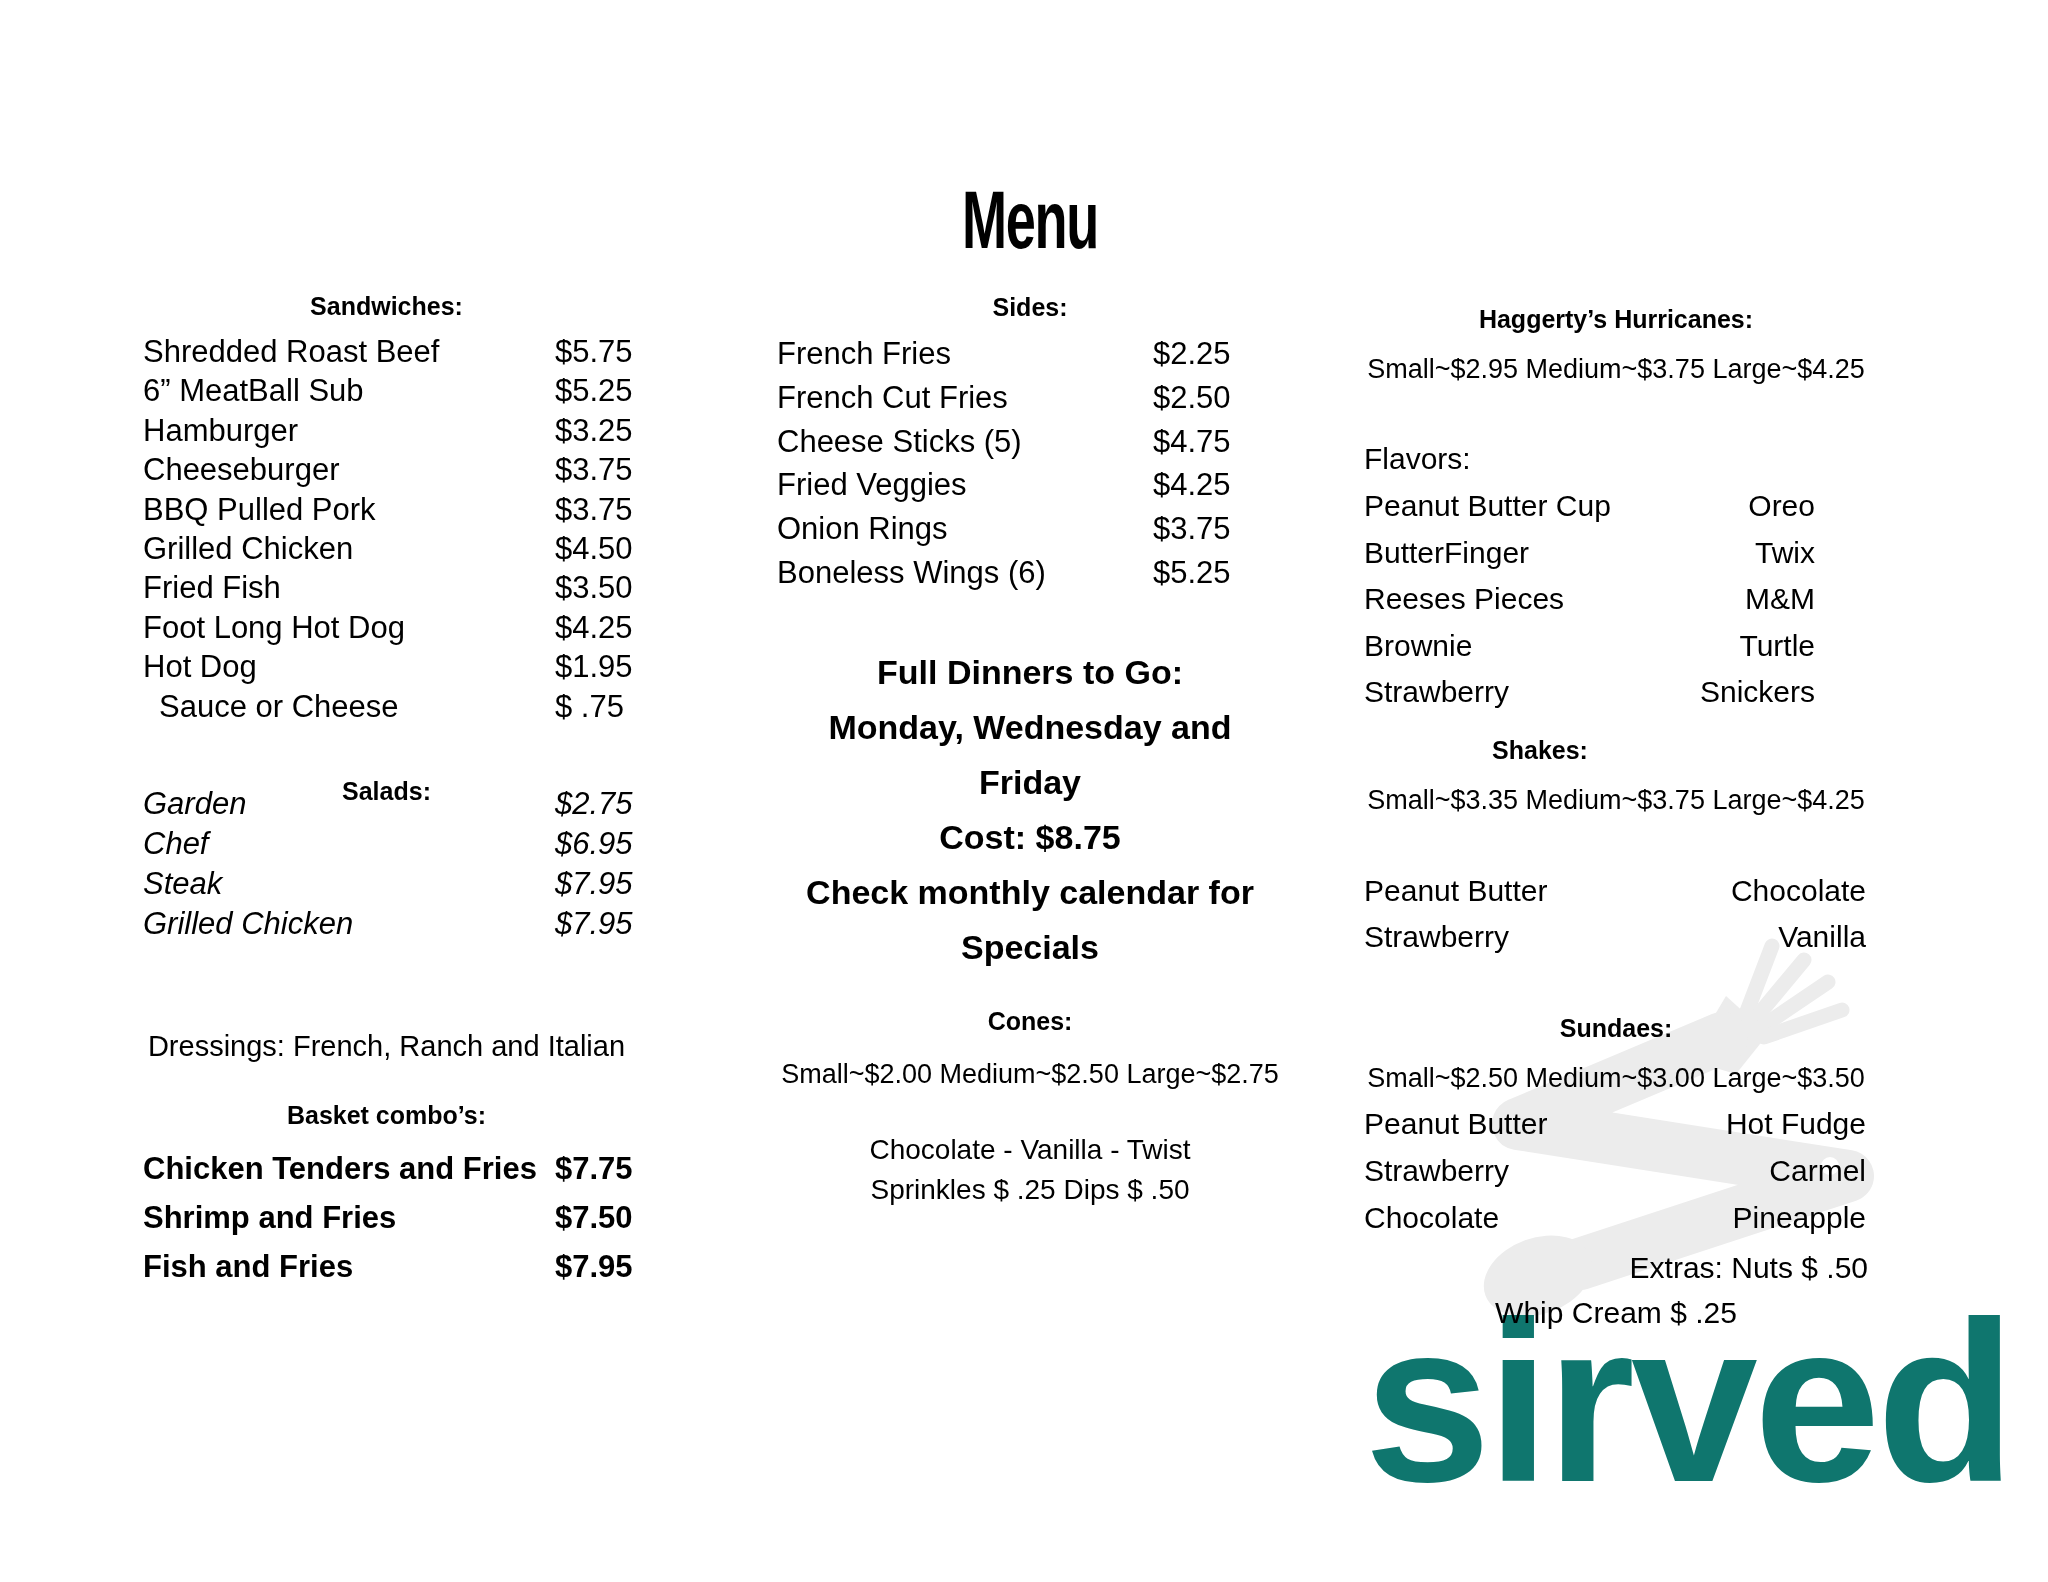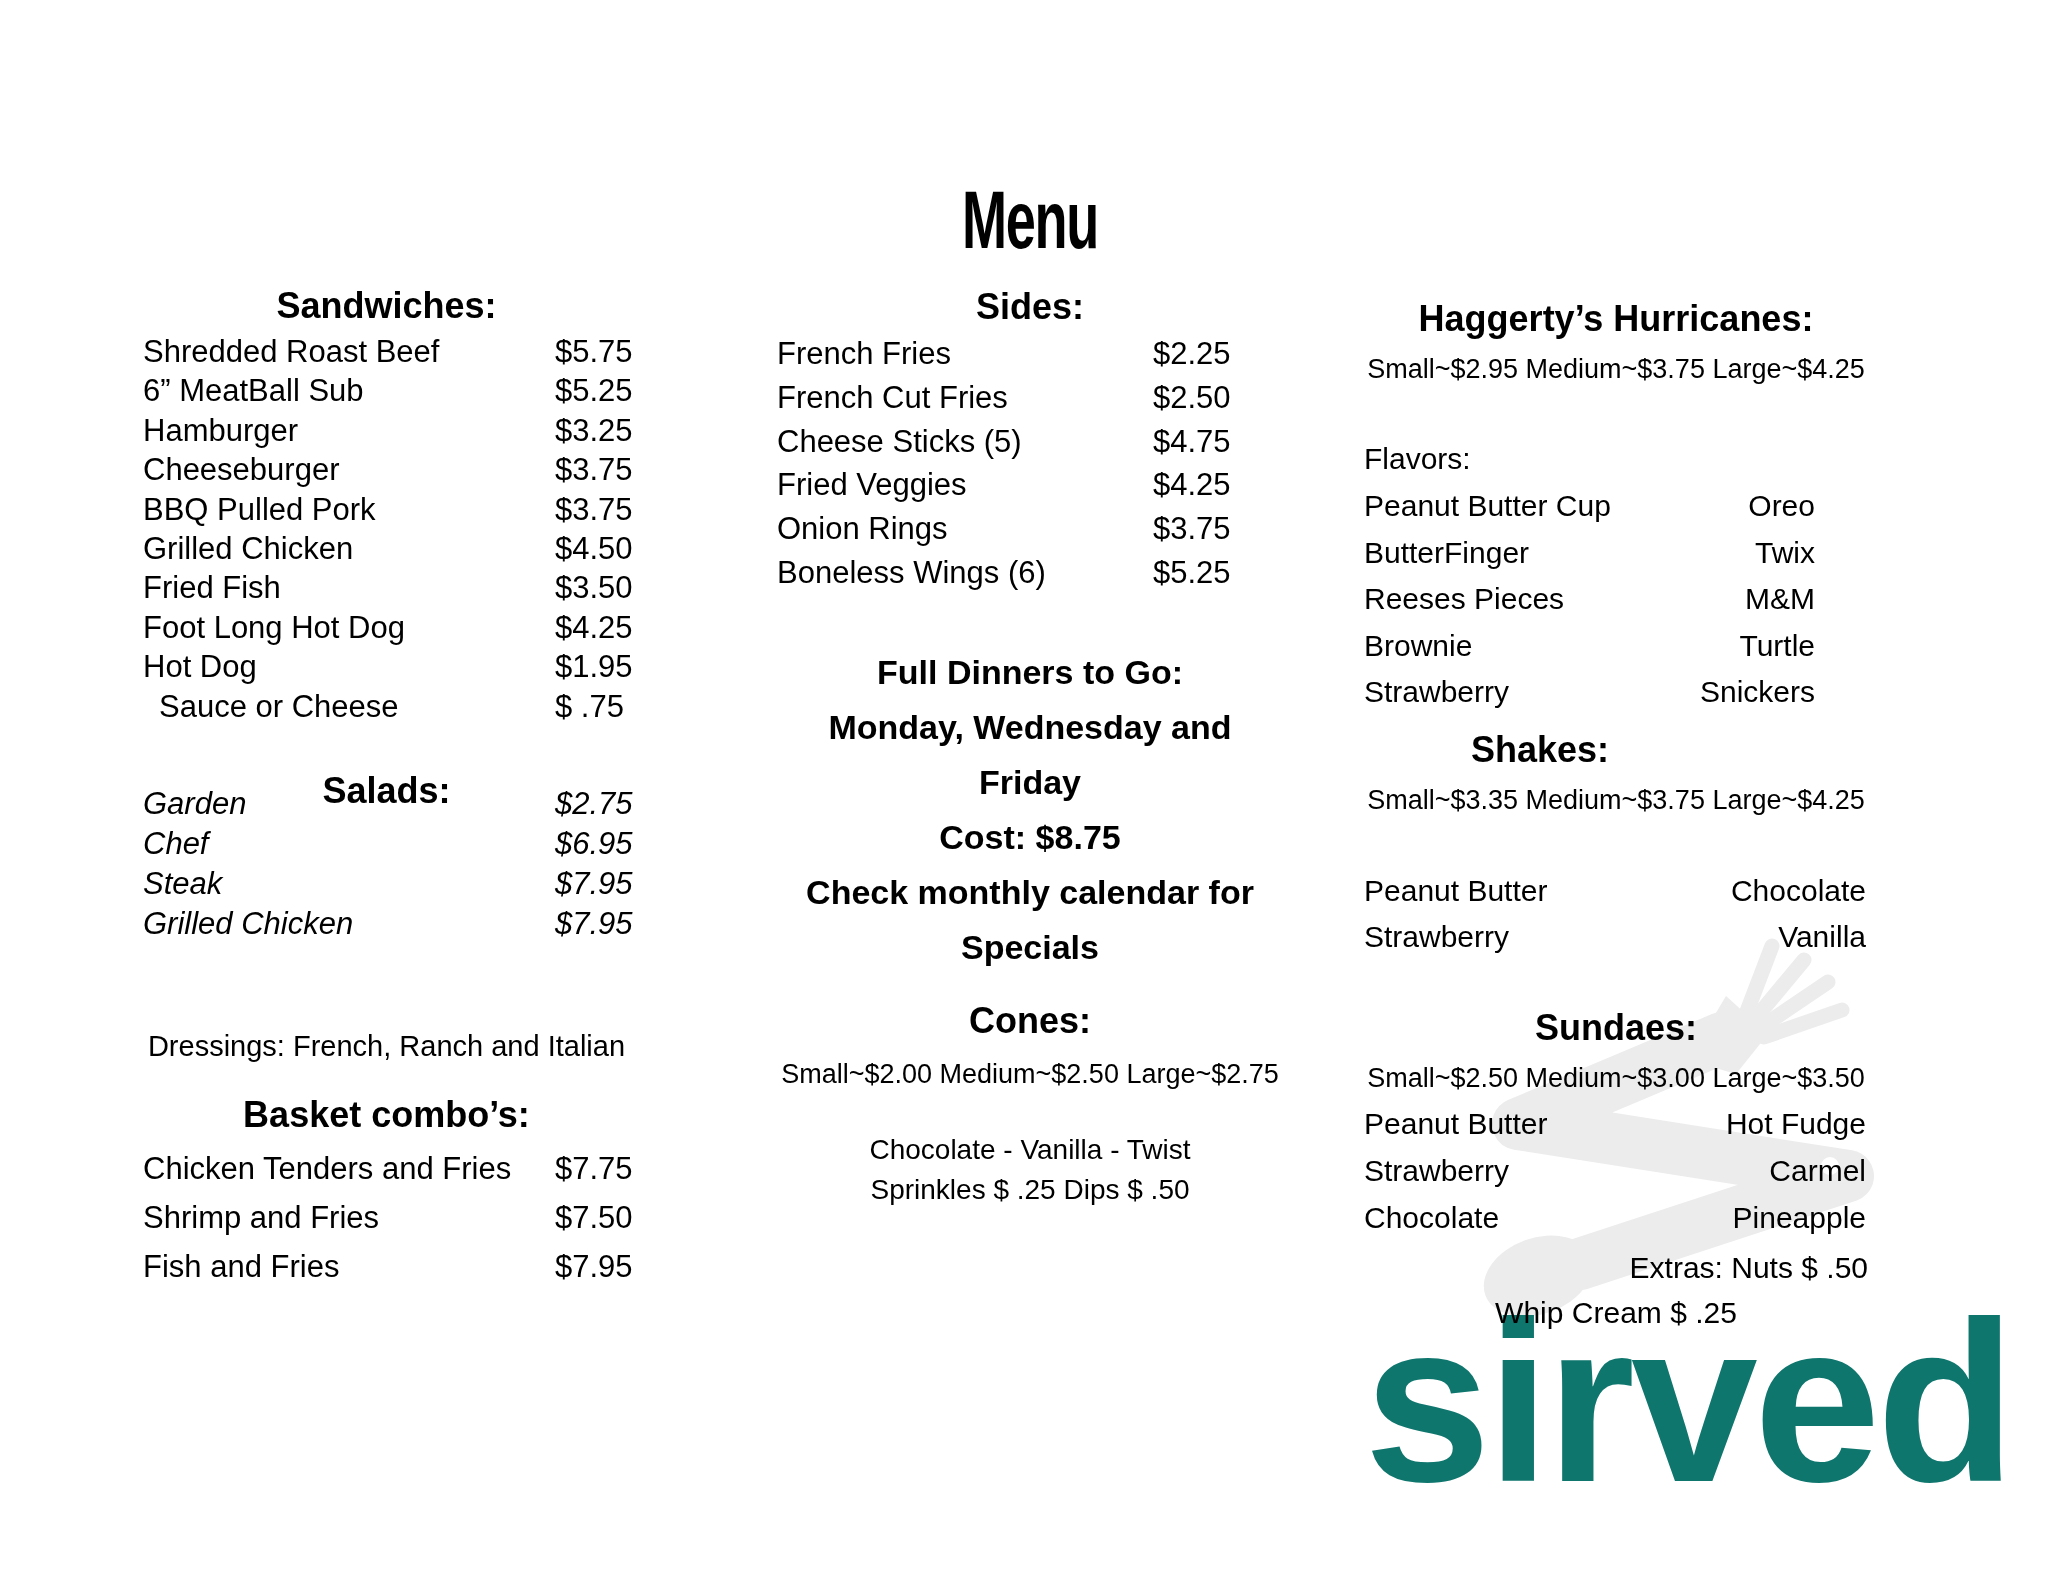--- a/index.html
+++ b/index.html
@@ -2,21 +2,21 @@
 <html><head>
 <meta charset="utf-8">
 <style>
   html,body{margin:0;padding:0;}
   body{
     width:2048px;height:1582px;position:relative;background:#ffffff;
     font-family:"Liberation Sans", sans-serif;color:#000;overflow:hidden;
   }
   .abs{position:absolute;}
   .z1{z-index:1;}
-  .heading{font-weight:bold;font-size:36px;text-align:center;line-height:46px;}
+  .heading{font-weight:bold;font-size:25px;text-align:center;line-height:46px;}
   .item-row{display:flex;justify-content:space-between;align-items:baseline;font-size:31px;}
   .price{width:75px;flex:0 0 75px;}
   .sizes-line{font-size:27px;text-align:center;line-height:32px;}
   .center-line{text-align:center;}
   .pair-row{display:flex;justify-content:space-between;align-items:baseline;font-size:30px;}
   #menu-title-wrap{left:777px;top:185px;width:506px;display:flex;justify-content:center;}
   #menu-title{
     font-size:82px;font-weight:900;line-height:70px;letter-spacing:-2px;
     transform:scaleX(0.66);transform-origin:center;white-space:nowrap;
   }
@@ -128,21 +128,21 @@
   <div class="item-row row-h-salad">
     <span>Grilled Chicken</span>
     <span class="price">$7.95</span>
   </div>
 </div>
 
 <div class="abs z1 note center-line" style="left:143px;top:1030px;width:487px;">Dressings: French, Ranch and Italian</div>
 
 <div class="abs z1 heading" style="left:143px;top:1092px;width:487px;">Basket combo’s:</div>
 
-<div class="abs z1" style="left:143px;top:1144px;width:487px;">
+<div class="abs z1" style="left:143px;top:1144px;width:487px;font-weight:bold;">
   <div class="item-row row-h-basket">
     <span>Chicken Tenders and Fries</span>
     <span class="price">$7.75</span>
   </div>
   <div class="item-row row-h-basket">
     <span>Shrimp and Fries</span>
     <span class="price">$7.50</span>
   </div>
   <div class="item-row row-h-basket">
     <span>Fish and Fries</span>

